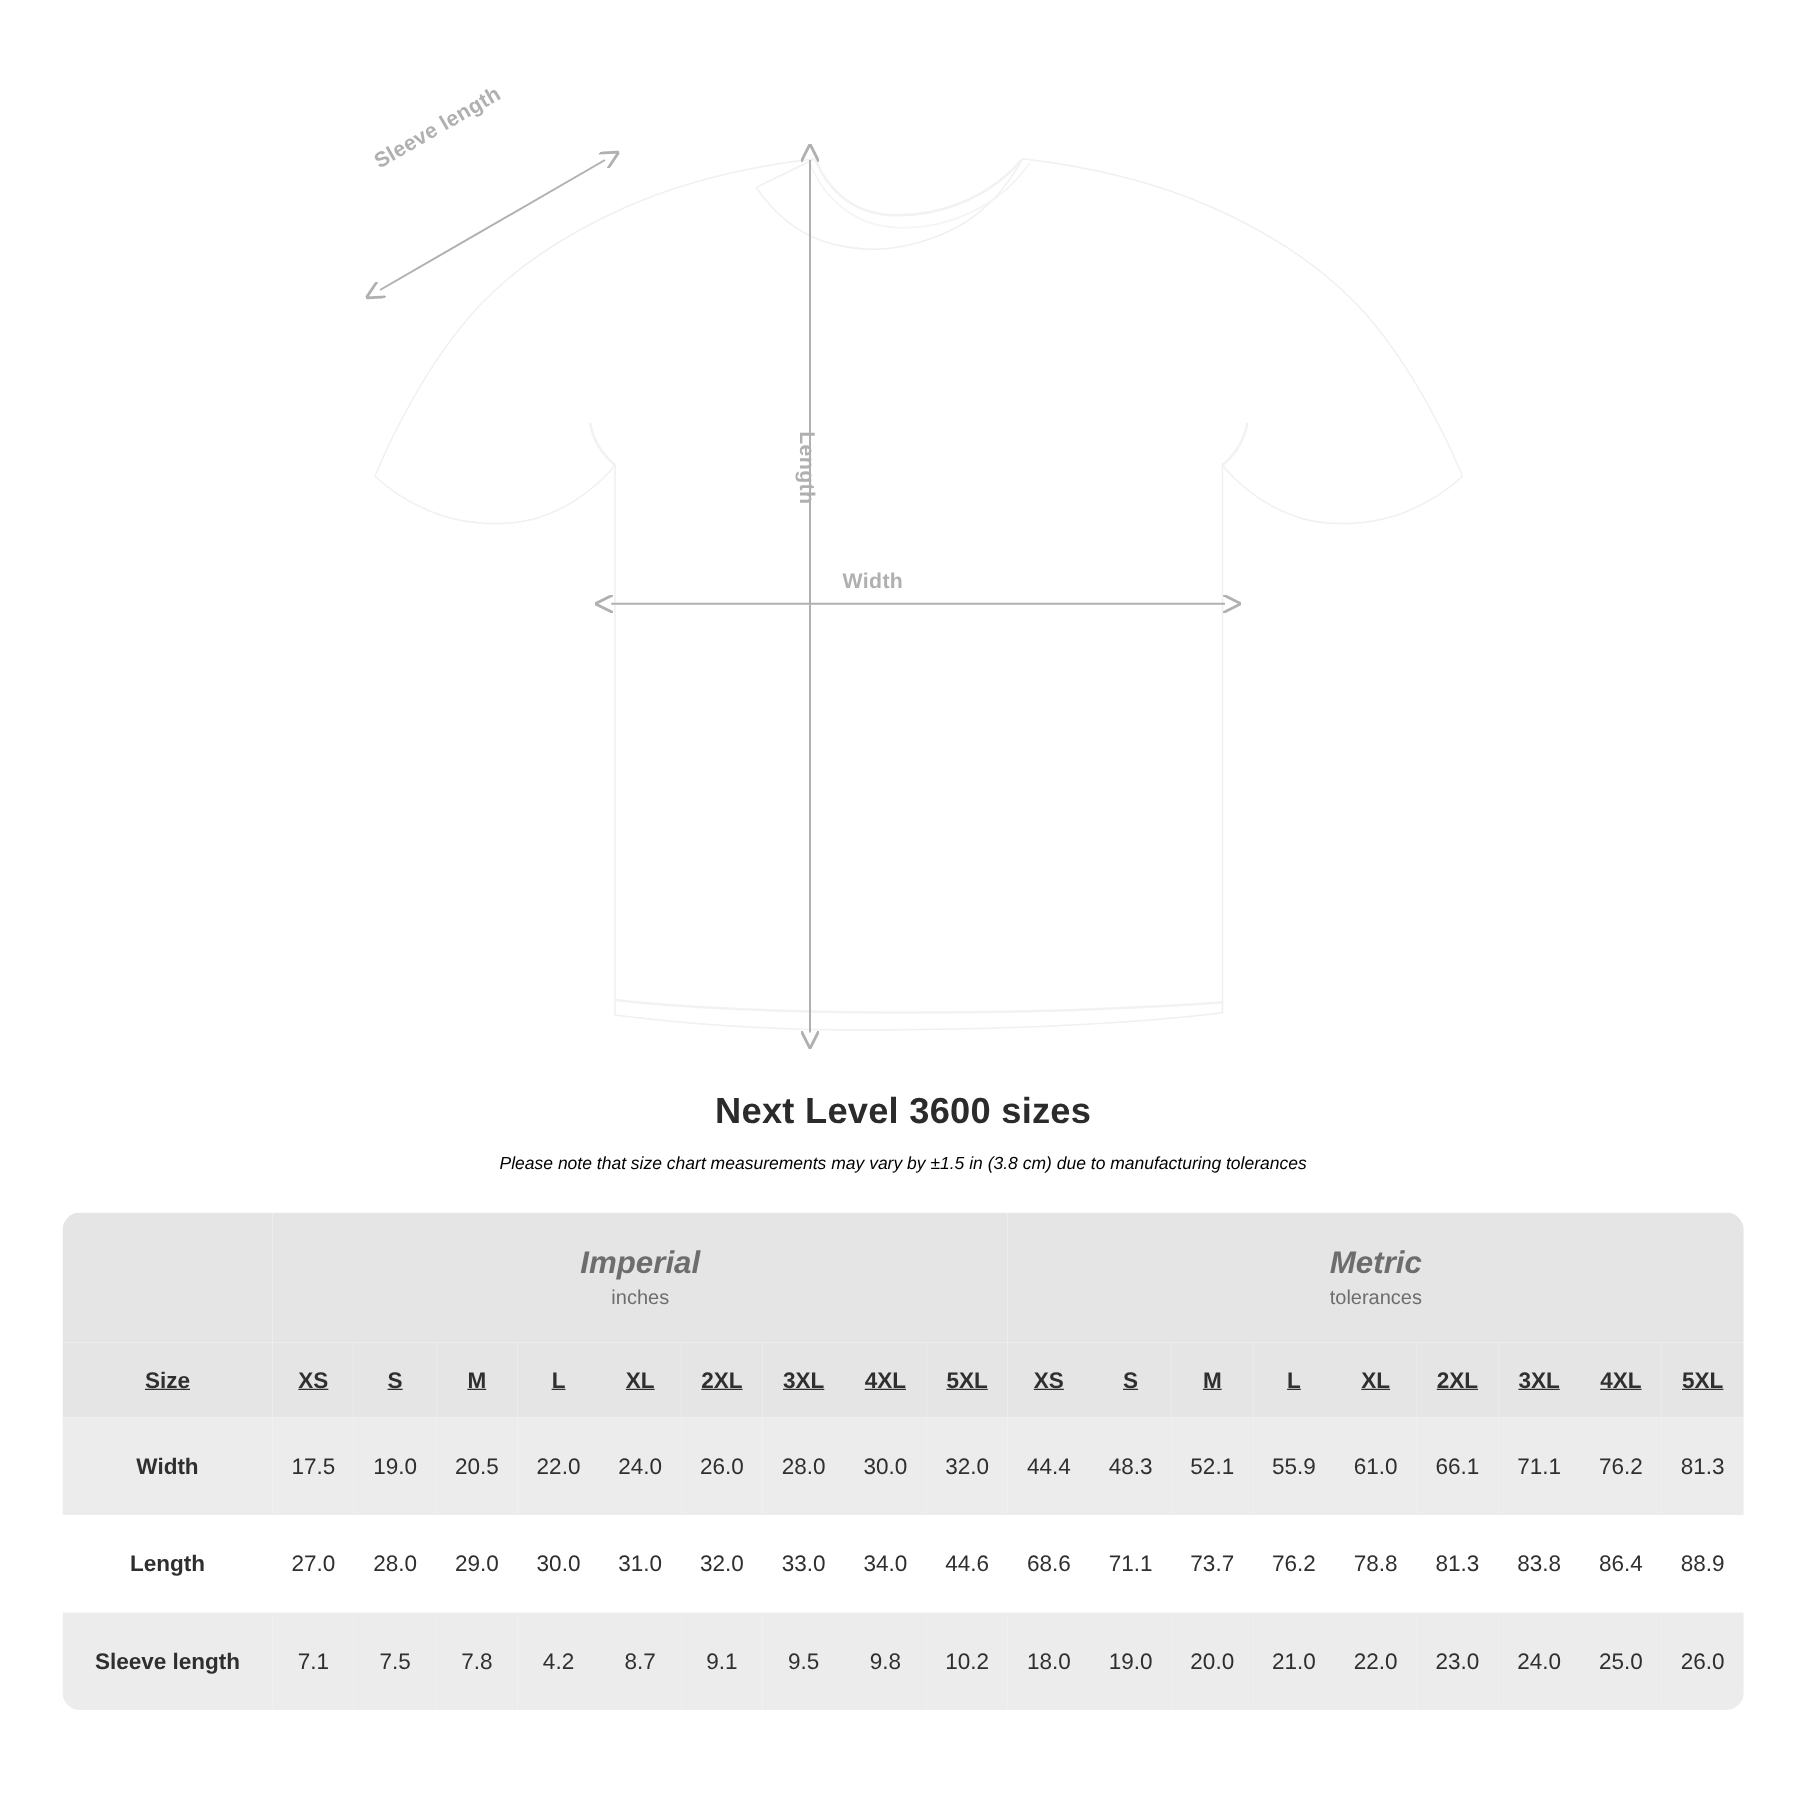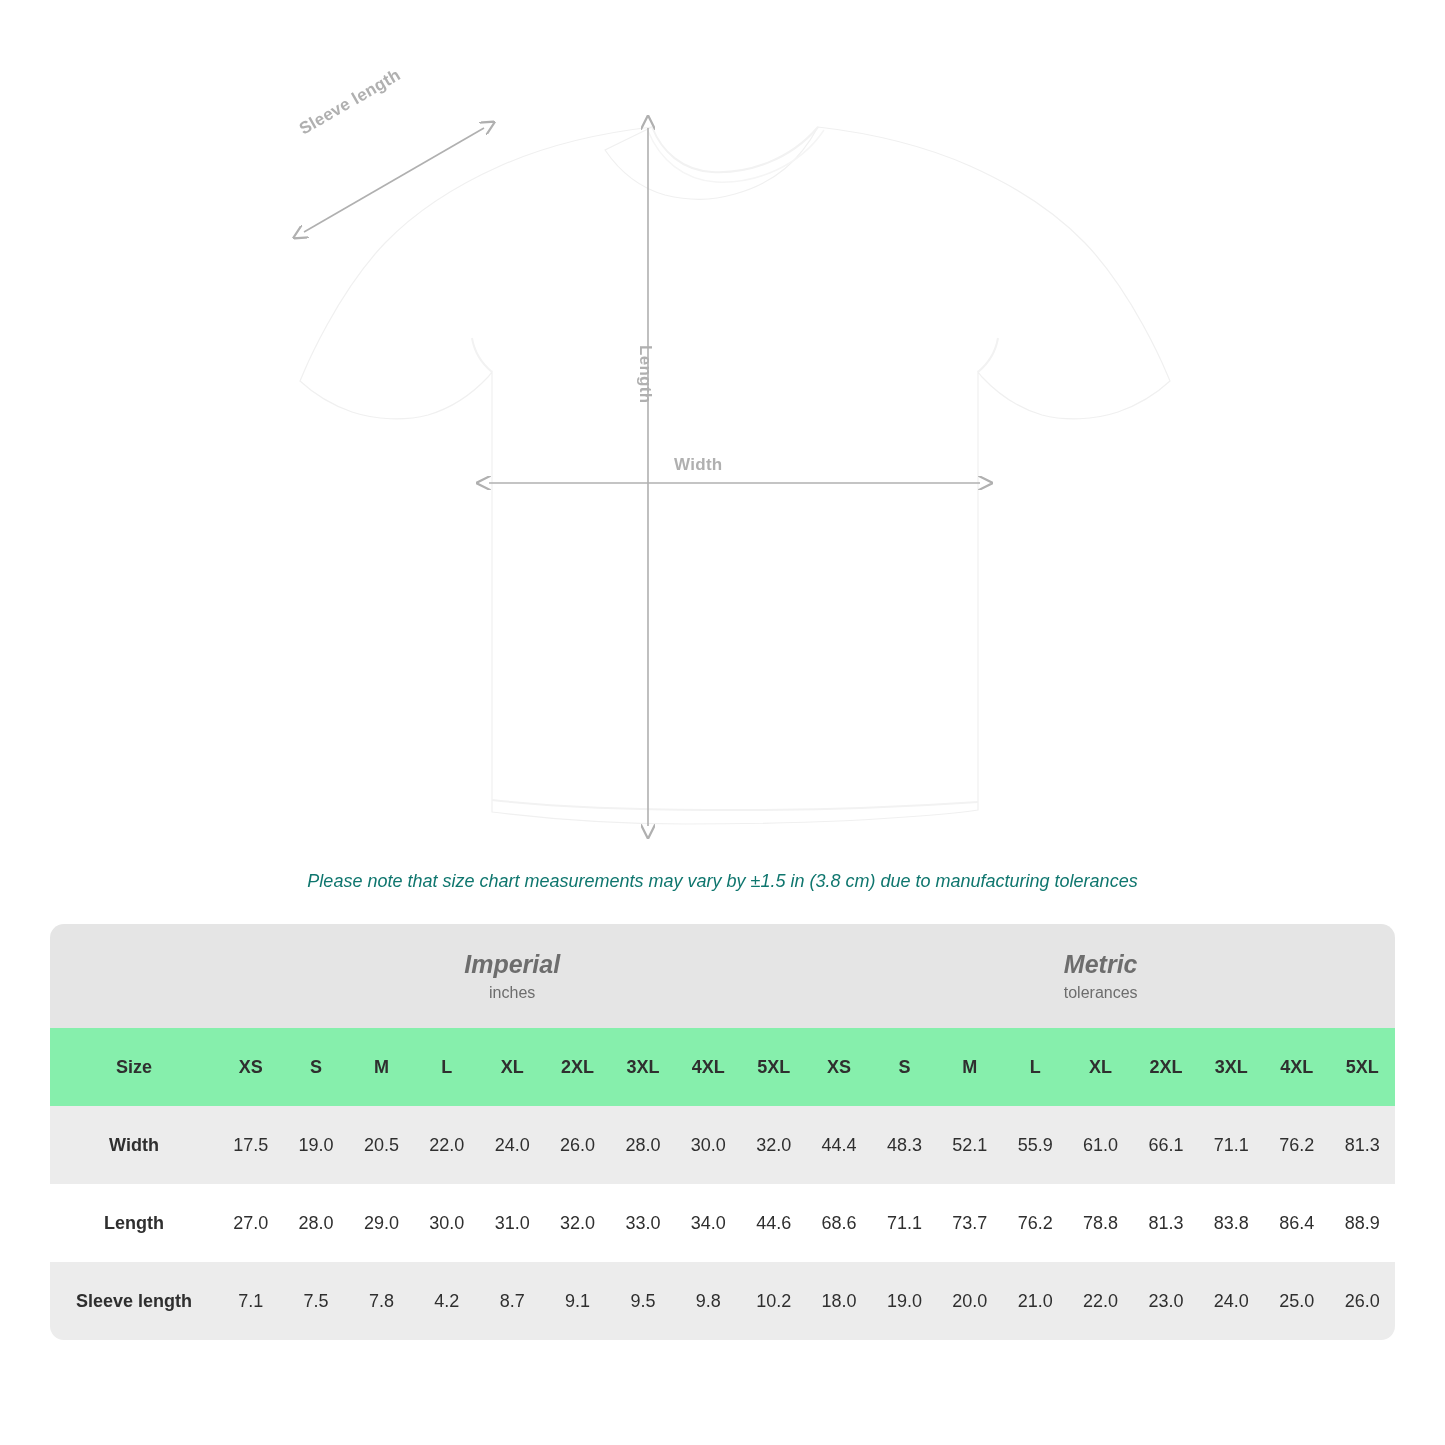--- a/index.html
+++ b/index.html
@@ -60,23 +60,23 @@
   .title {
     text-align: center;
     font-size: 29px;
     font-weight: bold;
     color: #2b2b2b;
     margin: 18px 0 0 0;
     letter-spacing: 0.2px;
   }
   .subtitle {
     text-align: center;
-    font-size: 18px;
+    font-size: 14px;
     font-style: italic;
-    color: #0f766e;
+    color: #000000;
     margin: 16px 0 0 0;
   }
 
   
   .table-wrap {
     margin: 32px 50px 0 50px;
     border-radius: 14px;
     overflow: hidden;
   }
   table.size-table {
@@ -104,24 +104,25 @@
   }
   .unit-sub {
     font-size: 16px;
     color: #6d6d6d;
     font-style: normal;
     font-weight: normal;
     padding-top: 5px;
     text-align: center;
   }
   .hdr-row td {
-    background: #86efac;
-    height: 78px;
+    background: #e5e5e5;
+    height: 60px;
     font-weight: bold;
     font-size: 19px;
+    text-decoration: underline;
   }
   .row-label {
     font-weight: bold;
     font-size: 19px;
   }
   .row-width td { background: #ececec; height: 78px; }
   .row-length td { background: #ffffff; height: 78px; }
   .row-sleeve td { background: #ececec; height: 78px; }
   .first-col { width: 168px; }
   .val-col { width: 65.5px; }
@@ -189,20 +190,21 @@
       <line x1="304" y1="232" x2="484" y2="128" stroke="#b0b0b0" stroke-width="1.6" marker-start="url(#arrowStart)" marker-end="url(#arrowEnd)"></line>
       <line x1="648" y1="128" x2="648" y2="826" stroke="#b0b0b0" stroke-width="1.6" marker-start="url(#arrowStart)" marker-end="url(#arrowEnd)"></line>
       <line x1="489" y1="483" x2="980" y2="483" stroke="#b0b0b0" stroke-width="1.6" marker-start="url(#arrowStart)" marker-end="url(#arrowEnd)"></line>
     </svg>
 
     <div class="dim-label label-sleeve">Sleeve length</div>
     <div class="dim-label label-length">Length</div>
     <div class="dim-label label-width">Width</div>
   </div>
 
+  <h1 class="title">Next Level 3600 sizes</h1>
   <p class="subtitle">Please note that size chart measurements may vary by ±1.5 in (3.8 cm) due to manufacturing tolerances</p>
 
   <div class="table-wrap">
     <table class="size-table">
       <tbody>
         <tr class="unit-row">
           <td class="first-col"></td>
           <td colspan="9">
             <div class="unit-main">Imperial</div>
             <div class="unit-sub">inches</div>

